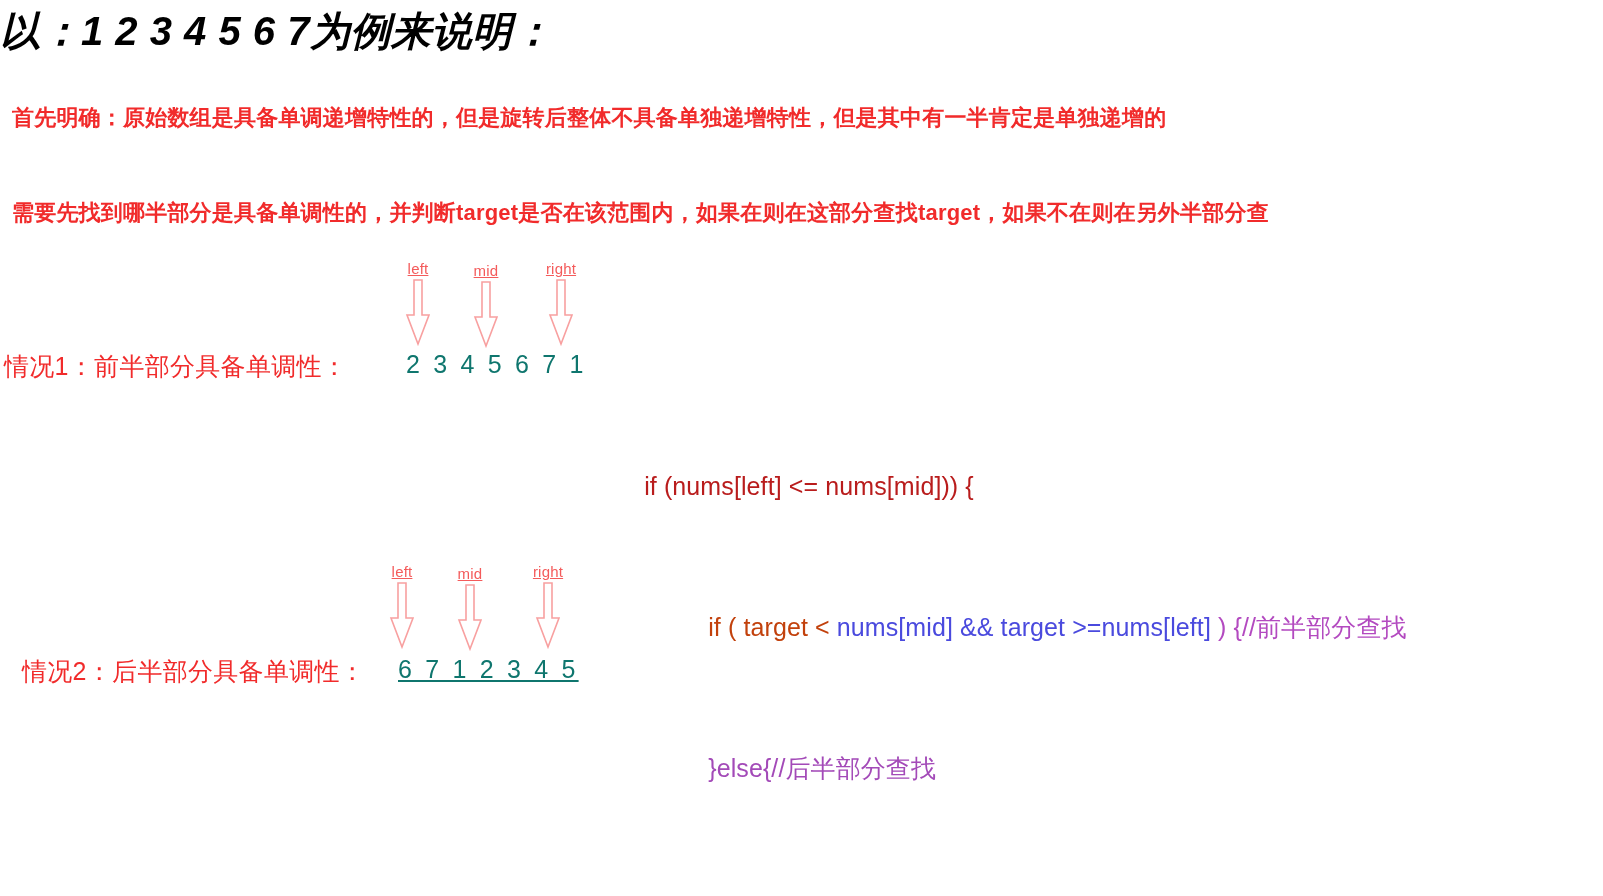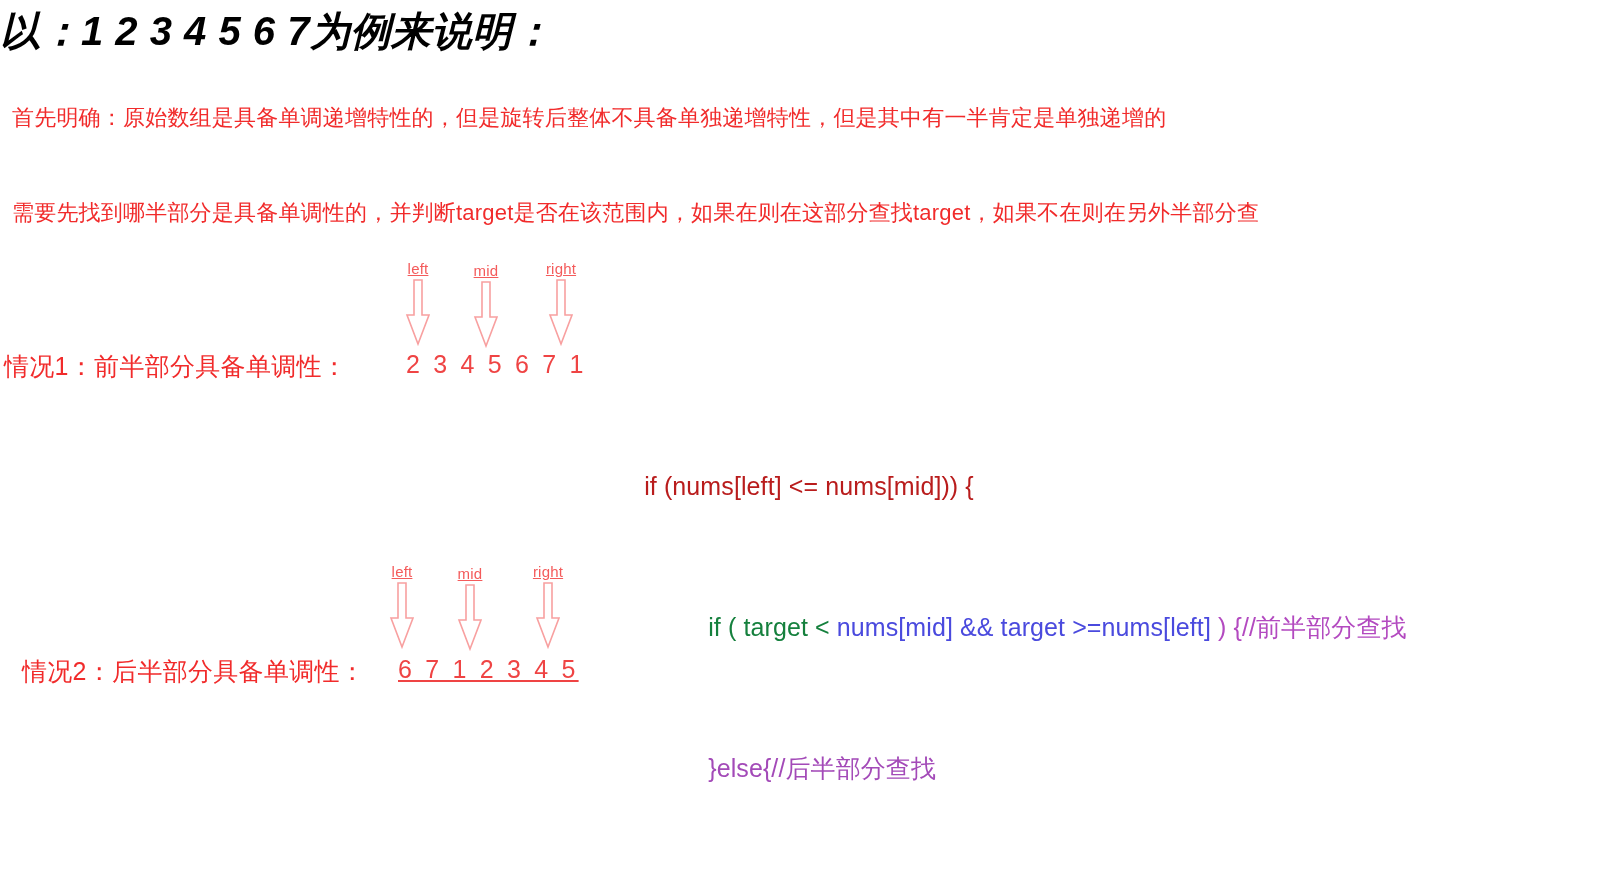--- a/index.html
+++ b/index.html
@@ -28,38 +28,38 @@
     font-weight: 700;
     color: #000000;
     letter-spacing: 0.5px;
     font-style: italic;
   }
 
   
   .red-line {
     color: #f12b2b;
     font-size: 22px;
-    font-weight: 400;
+    font-weight: 700;
     letter-spacing: 0.2px;
   }
   #red-line-1 { left: 12px; top: 103px; }
   #red-line-2 { left: 12px; top: 152px; margin-top: 46px; }
 
   
   .case-label {
     color: #f12b2b;
     font-size: 25px;
     font-weight: 500;
     letter-spacing: 0.3px;
   }
   #case1-label { left: 4px; top: 350px; }
   #case2-label { left: 22px; top: 655px; }
 
   .seq {
-    color: #ef4444;
+    color: #0f766e;
     font-size: 25px;
     font-weight: 500;
     letter-spacing: 3.2px;
   }
   #case1-seq { left: 406px; top: 350px; }
   #case2-seq { left: 398px; top: 655px; text-decoration: underline; }
 
   
   .marker { position: absolute; }
   .marker-label {
@@ -95,21 +95,21 @@
     left: 616px;
     top: 416px;
     font-size: 25px;
     line-height: 47px;
     letter-spacing: 0.1px;
   }
   .code-line { white-space: pre; }
   .ind0 { padding-left: 0px; }
   .ind1 { padding-left: 64px; }
   .g  { color: #b91c1c; text-align: center; }
-  .p1 { color: #15803d; }   
+  .p1 { color: #c2410c; }   
   .p3 { color: #4a4ade; }   
   .p5 { color: #b34ac0; }   
   .p6 { color: #a34ab8; }
 </style>
 </head>
 <body>
 
 <div class="abs" id="heading">以：1 2 3 4 5 6 7为例来说明：</div>
 
 <div class="abs red-line" id="red-line-1">首先明确：原始数组是具备单调递增特性的，但是旋转后整体不具备单独递增特性，但是其中有一半肯定是单独递增的</div>

